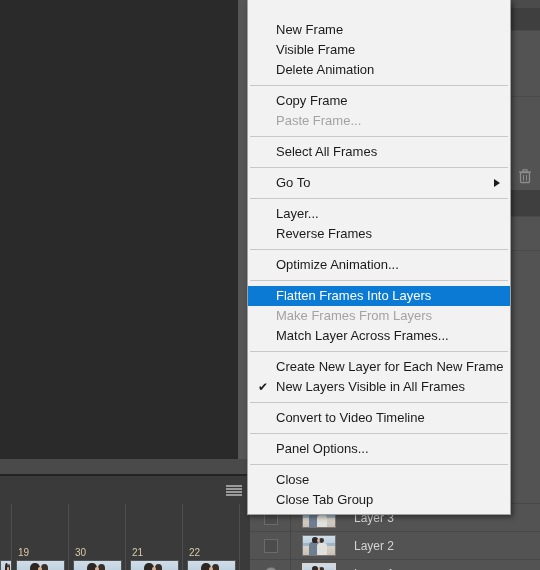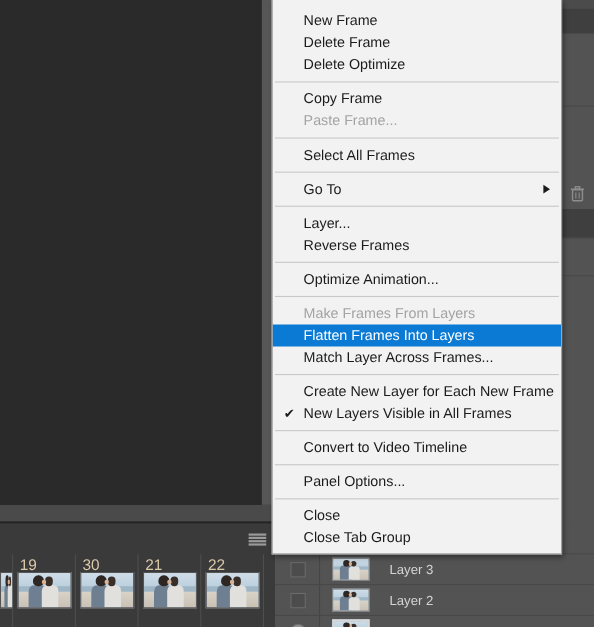--- a/index.html
+++ b/index.html
@@ -60,22 +60,22 @@
     display: flex; align-items: flex-start;
   }
   .frame-cell {
     width: 57px; height: 66px; flex: 0 0 57px;
     border-right: 1px solid #4e4e4e;
     padding: 3px 4px 0 4px;
     position: relative;
   }
   .frame-cell.partial { flex: 0 0 12px; width: 12px; overflow: hidden; padding-left:0; }
   .frame-num {
-    font-size: 14px; color: #d9c9a8; line-height: 12px;
-    padding-left: 2px; height: 13px;
+    font-size: 10px; color: #d9c9a8; line-height: 12px;
+    padding-left: 2px; height: 13px; margin-top: 40px;
   }
   .frame-thumb {
     width: 49px; height: 33px; position: relative; overflow: hidden;
     background: #b9c9d4; border: 1px solid #555;
   }
   .frame-cell.partial .frame-thumb { width: 16px; }
   
   .ph-sky { position:absolute; left:0; top:0; width:100%; height:38%; background: linear-gradient(#cfdde8,#bcd0de); }
   .ph-sea { position:absolute; left:0; top:38%; width:100%; height:16%; background:#9fb6c6; }
   .ph-sand{ position:absolute; left:0; top:54%; width:100%; height:46%; background: linear-gradient(#d8d2c8,#c9c1b4); }
@@ -109,21 +109,21 @@
     font-family: "Liberation Sans", sans-serif;
   }
 
   
   .menu {
     position: absolute; left: 247px; top: 0px; width: 264px;
     background: #f2f2f2;
     border: 1px solid #a0a0a0;
     border-top: none;
     box-shadow: 2px 2px 5px rgba(0,0,0,0.45);
-    padding-top: 9px; padding-bottom: 4px;
+    padding-top: 20px; padding-bottom: 4px;
     z-index: 50;
   }
   .mi {
     position: relative; height: 20px; line-height: 20px;
     padding-left: 28px; padding-right: 18px;
     font-size: 13px; color: #1b1b1b;
     white-space: nowrap;
     font-family: "Liberation Sans", sans-serif;
   }
   .mi.disabled { color: #a3a3a3; }
@@ -315,37 +315,37 @@
             <div class="ph-body-r"></div>
             <div class="ph-head-r"></div>
             <div class="ph-face"></div>
           </div>
         </div>
       </div>
   </div>
 
   <div class="menu" id="context-menu">
       <div class="mi">New Frame</div>
-      <div class="mi">Delete Frame</div>
-      <div class="mi">Delete Optimize</div>
+      <div class="mi">Visible Frame</div>
+      <div class="mi">Delete Animation</div>
       <div class="msep"></div>
       <div class="mi">Copy Frame</div>
       <div class="mi disabled">Paste Frame...</div>
       <div class="msep"></div>
       <div class="mi">Select All Frames</div>
       <div class="msep"></div>
       <div class="mi">Go To<span class="arrow"></span></div>
       <div class="msep"></div>
       <div class="mi">Layer...</div>
       <div class="mi">Reverse Frames</div>
       <div class="msep"></div>
       <div class="mi">Optimize Animation...</div>
       <div class="msep"></div>
+      <div class="mi highlight">Flatten Frames Into Layers</div>
       <div class="mi disabled">Make Frames From Layers</div>
-      <div class="mi highlight">Flatten Frames Into Layers</div>
       <div class="mi">Match Layer Across Frames...</div>
       <div class="msep"></div>
       <div class="mi">Create New Layer for Each New Frame</div>
       <div class="mi">New Layers Visible in All Frames<span class="check">✔</span></div>
       <div class="msep"></div>
       <div class="mi">Convert to Video Timeline</div>
       <div class="msep"></div>
       <div class="mi">Panel Options...</div>
       <div class="msep"></div>
       <div class="mi">Close</div>

